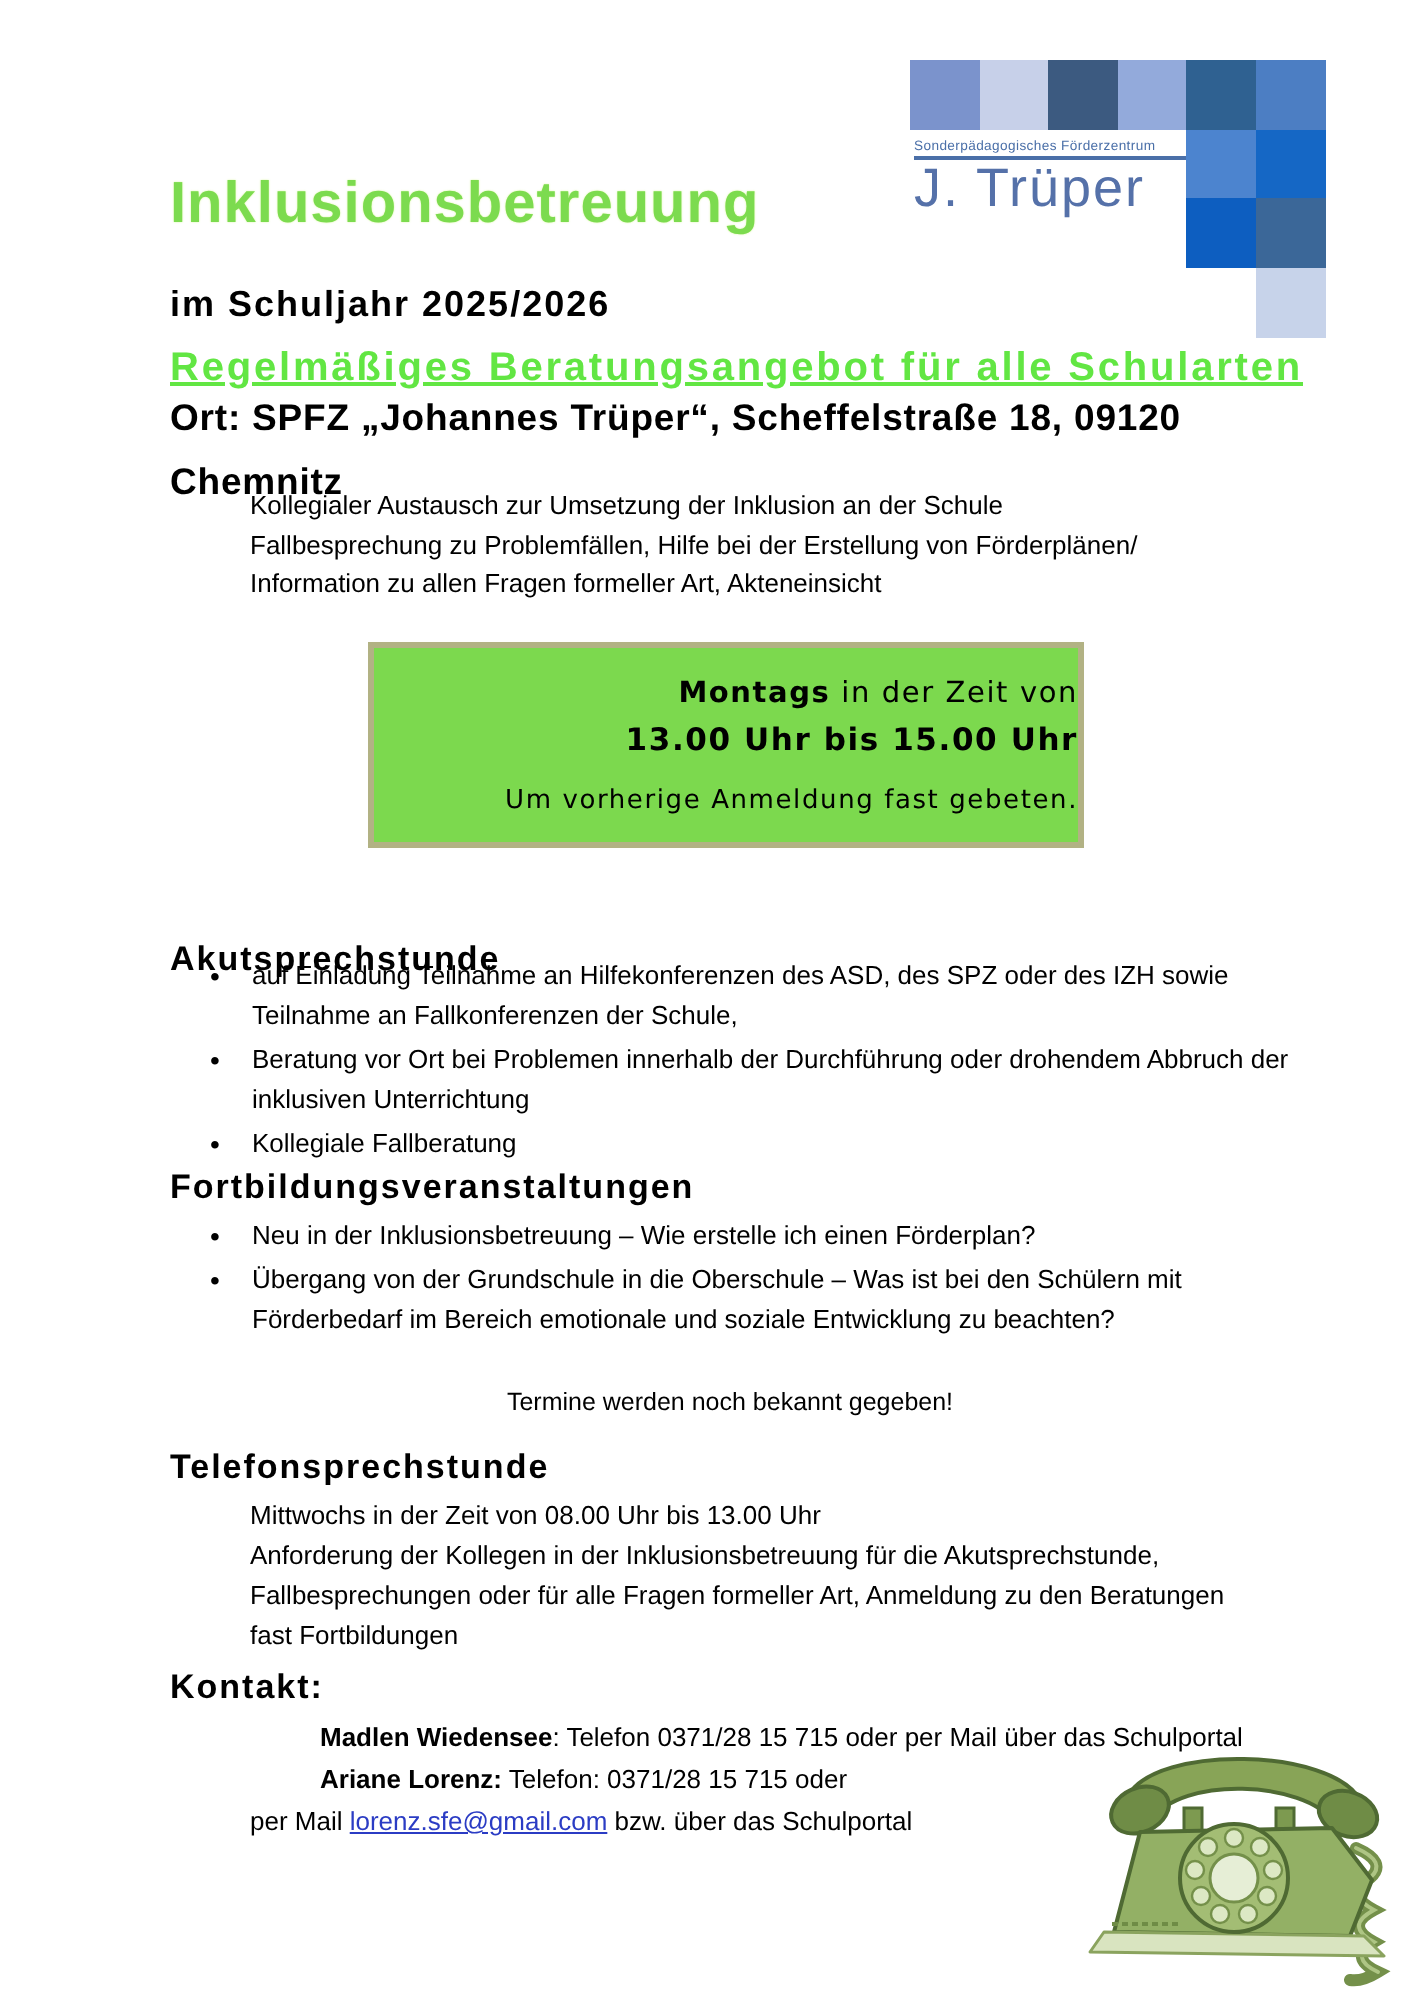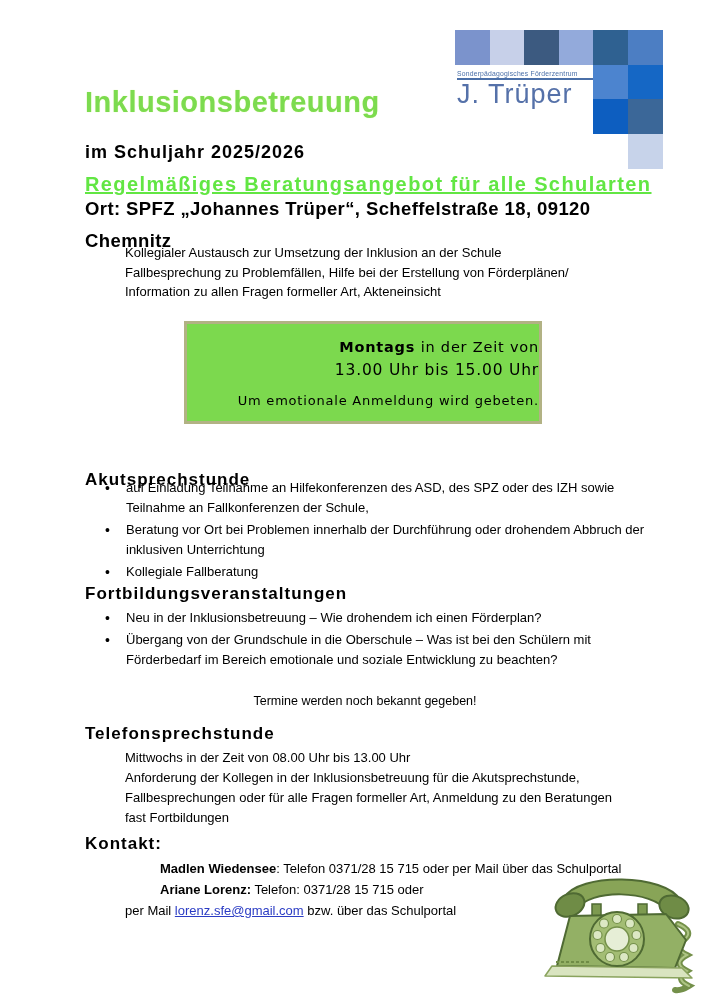--- a/index.html
+++ b/index.html
@@ -43,21 +43,21 @@
 
   
   .notice-box{
     left:138px;top:321px;width:352px;height:97px;
     background:#7cd94e;border:3px solid #b2b284;text-align:right;
     font-family:"DejaVu Sans", sans-serif;
     margin-left:46px;
   }
   .notice-line1{margin-top:15px;font-size:14.5px;letter-spacing:.8px;}
   .notice-line1 .bold{font-weight:bold;}
-  .notice-line2{margin-top:6px;font-size:15.5px;font-weight:normal;letter-spacing:.8px;}
+  .notice-line2{margin-top:6px;font-size:15.5px;font-weight:bold;letter-spacing:.8px;}
   .notice-line3{margin-top:14px;font-size:13px;letter-spacing:.8px;}
 
   
   .section-heading{font-size:17px;font-weight:bold;letter-spacing:1px;}
   .h-akut{left:85px;top:452px;margin-top:18px;}
   .h-fortbildung{left:85px;top:584px;}
   .h-telefon{left:85px;top:724px;}
   .h-kontakt{left:85px;top:834px;}
 
   ul.bullets{left:103px;margin:0;padding:0;list-style:none;width:548px;font-size:13px;}
@@ -111,33 +111,33 @@
     <div>Kollegialer Austausch zur Umsetzung der Inklusion an der Schule</div>
     <div>Fallbesprechung zu Problemfällen, Hilfe bei der Erstellung von Förderplänen/</div>
     <div>Information zu allen Fragen formeller Art, Akteneinsicht</div>
   </div>
 
   <div class="abs notice-box" style="background: rgb(124, 217, 78); border-color: rgb(178, 178, 132);">
     <div class="notice-line1">
       <span class="bold">Montags</span><span> in der Zeit von</span>
     </div>
     <div class="notice-line2">13.00 Uhr bis 15.00 Uhr</div>
-    <div class="notice-line3">Um emotionale Anmeldung wird gebeten.</div>
+    <div class="notice-line3">Um vorherige Anmeldung fast gebeten.</div>
   </div>
 
   <div class="abs section-heading h-akut">Akutsprechstunde</div>
   <ul class="abs bullets akut-bullets">
     <li>auf Einladung Teilnahme an Hilfekonferenzen des ASD, des SPZ oder des IZH sowie Teilnahme an Fallkonferenzen der Schule,</li>
     <li>Beratung vor Ort bei Problemen innerhalb der Durchführung oder drohendem Abbruch der inklusiven Unterrichtung</li>
     <li>Kollegiale Fallberatung</li>
   </ul>
 
   <div class="abs section-heading h-fortbildung">Fortbildungsveranstaltungen</div>
   <ul class="abs bullets fort-bullets">
-    <li>Neu in der Inklusionsbetreuung – Wie drohendem ich einen Förderplan?</li>
+    <li>Neu in der Inklusionsbetreuung – Wie erstelle ich einen Förderplan?</li>
     <li>Übergang von der Grundschule in die Oberschule – Was ist bei den Schülern mit Förderbedarf im Bereich emotionale und soziale Entwicklung zu beachten?</li>
   </ul>
   <div class="abs termine-note">Termine werden noch bekannt gegeben!</div>
 
   <div class="abs section-heading h-telefon">Telefonsprechstunde</div>
   <div class="abs telefon-text">
     <div>Mittwochs in der Zeit von 08.00 Uhr bis 13.00 Uhr</div>
     <div>Anforderung der Kollegen in der Inklusionsbetreuung für die Akutsprechstunde,</div>
     <div>Fallbesprechungen oder für alle Fragen formeller Art, Anmeldung zu den Beratungen</div>
     <div>fast Fortbildungen</div>

